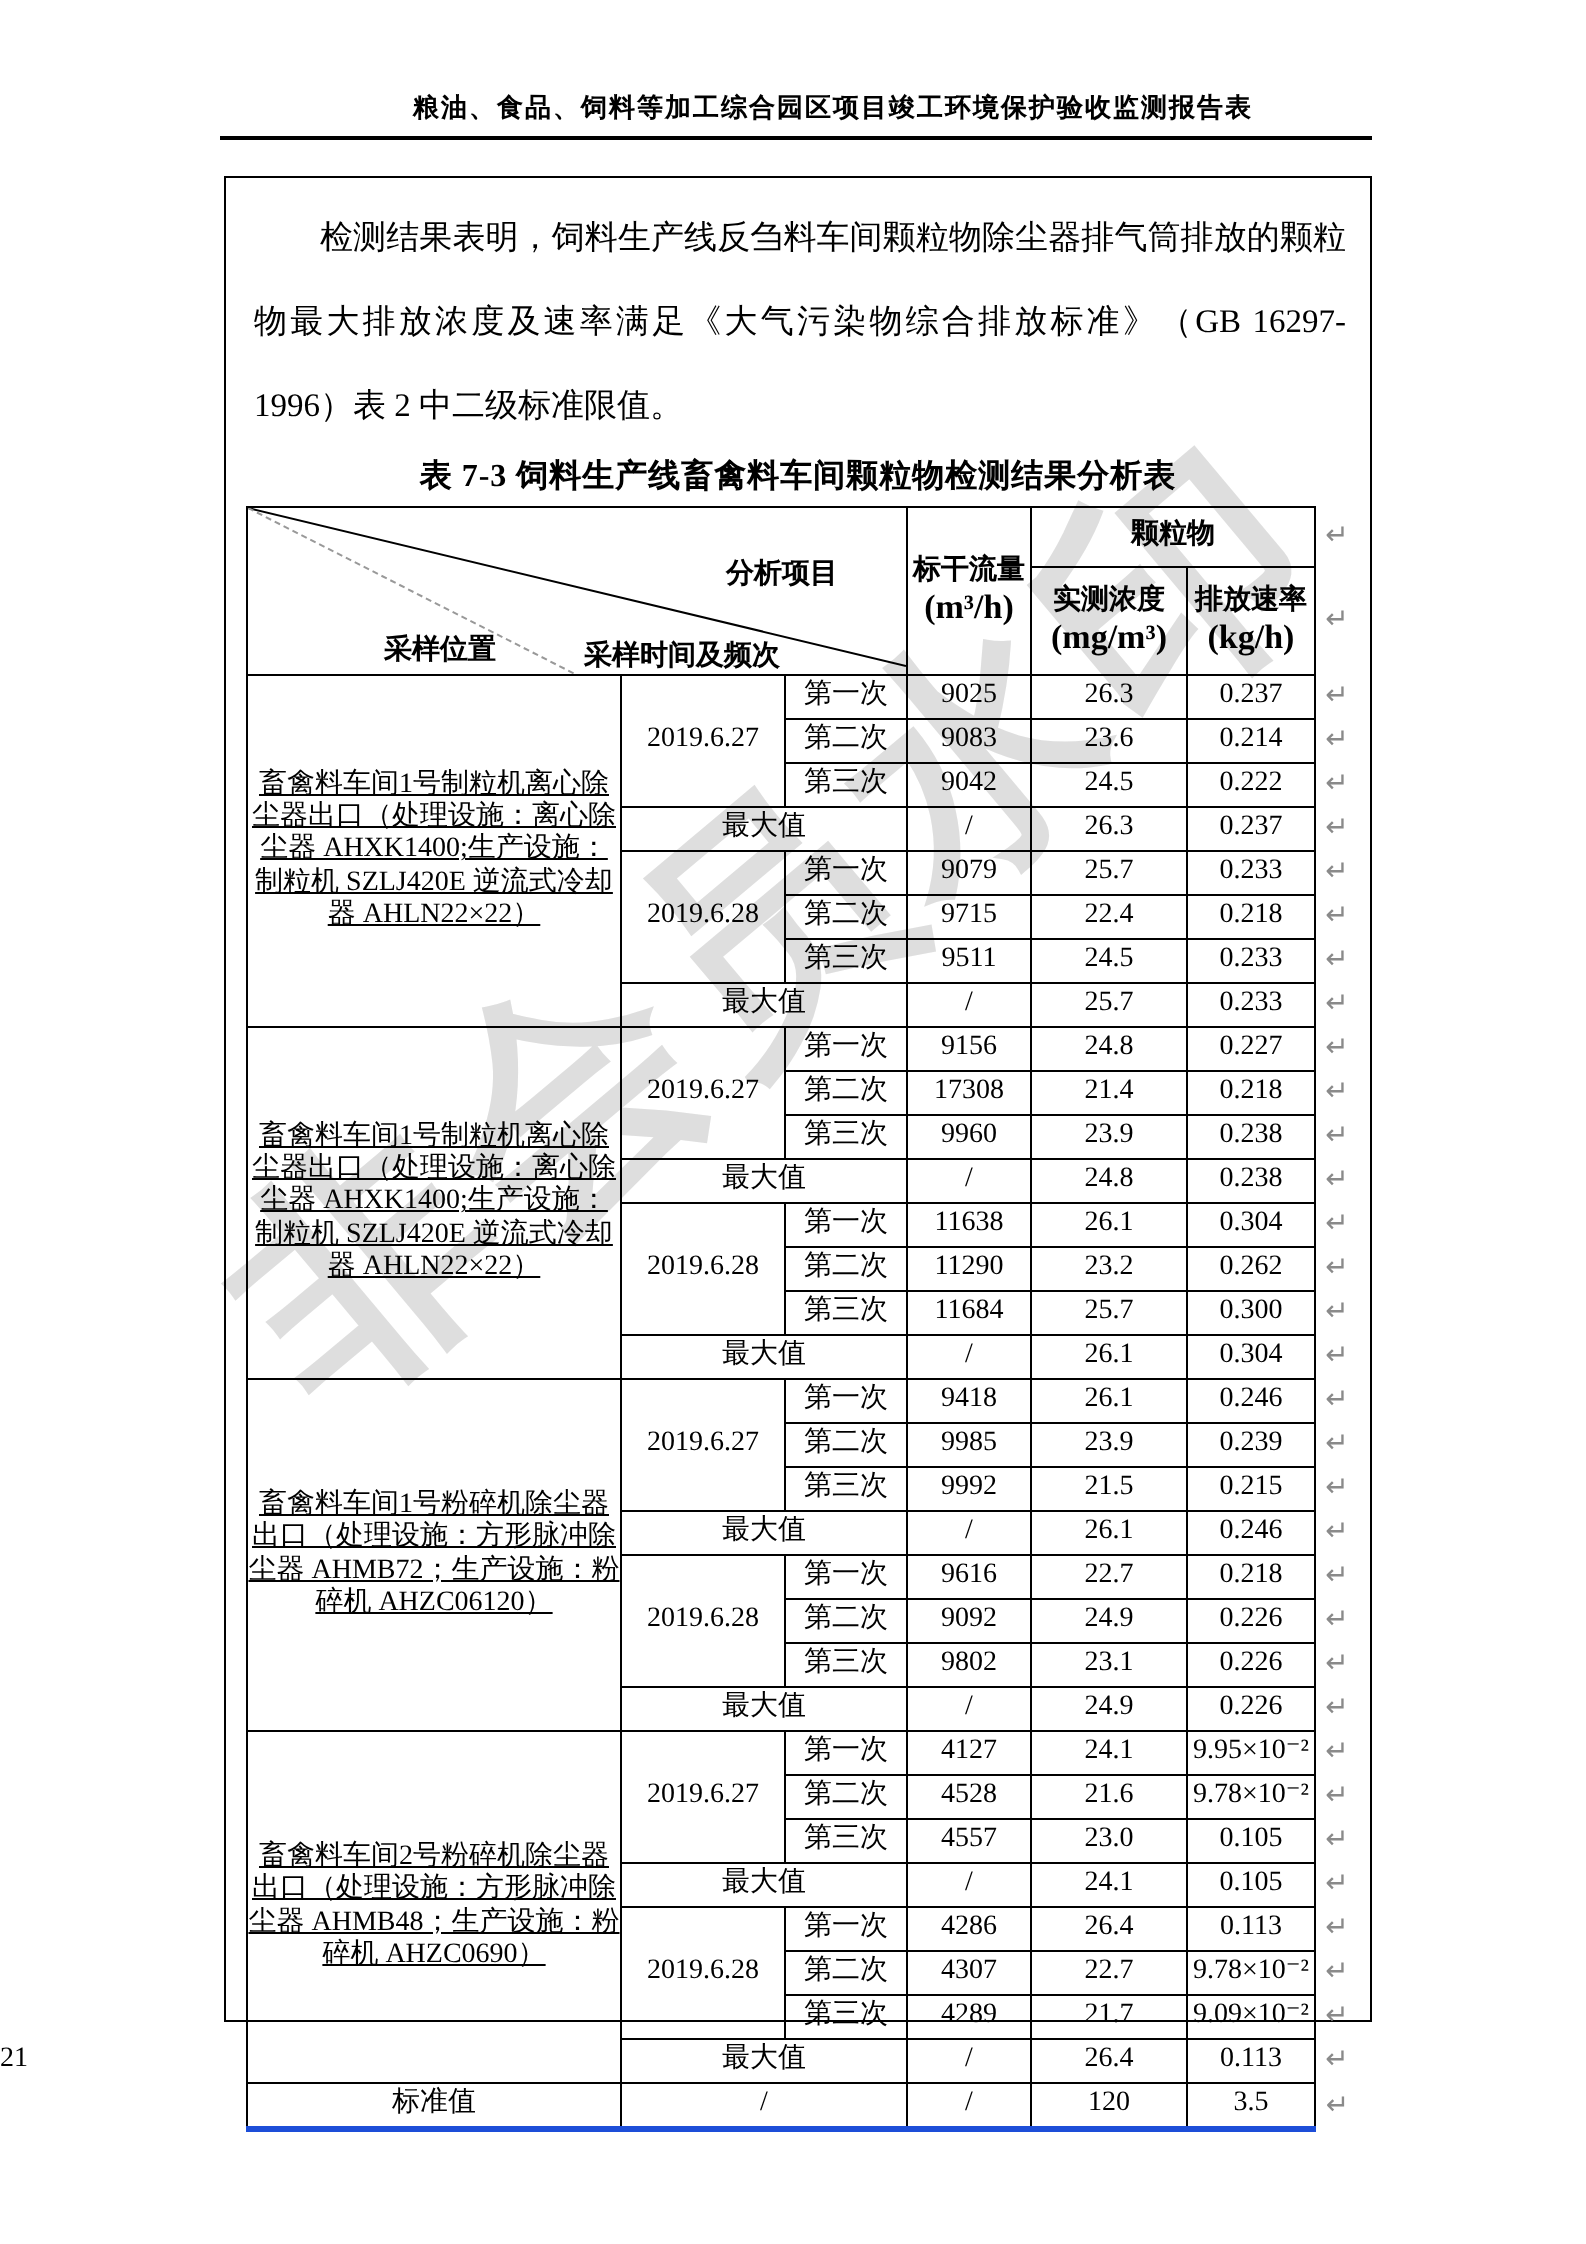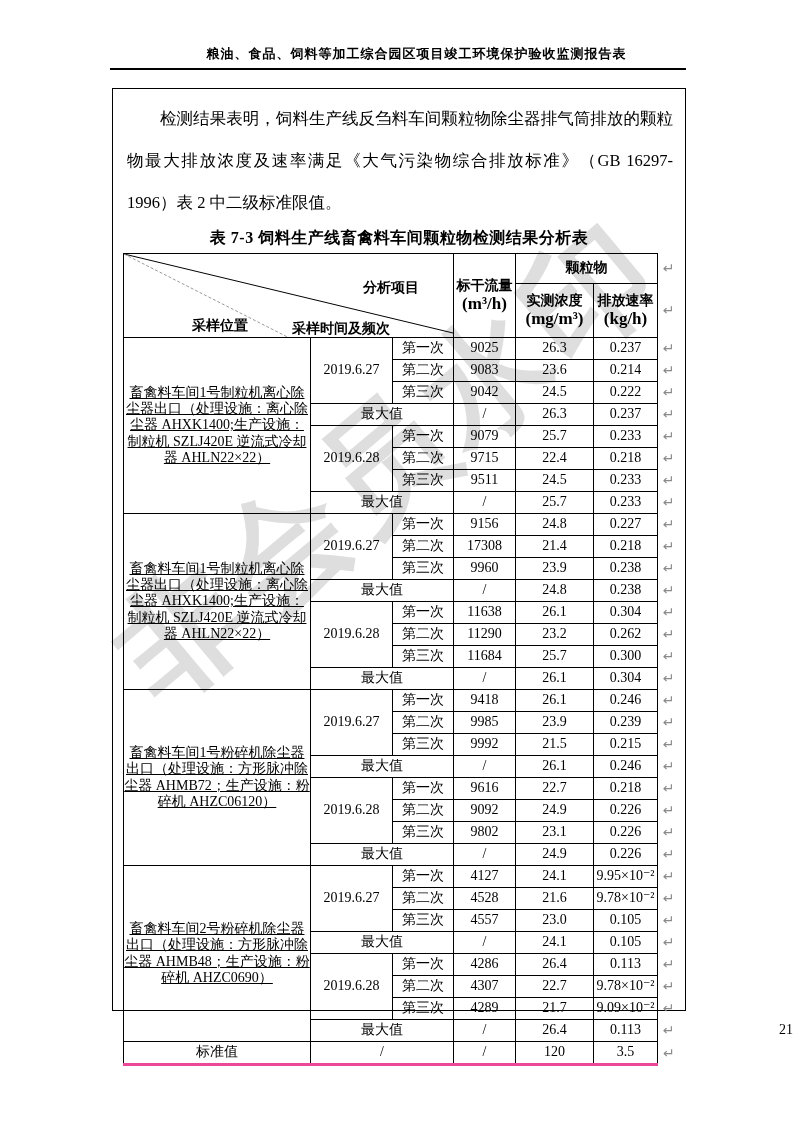--- a/index.html
+++ b/index.html
@@ -50,25 +50,25 @@
   .lbl-top{right:34px;top:26px;}
   .lbl-bl{left:68px;bottom:3px;}
   .lbl-bm{left:168px;bottom:0;font-size:13.5px;}
   .loc{font-size:14px;line-height:26px;padding:0 2px;text-decoration:underline;}
   .date{font-size:14px;}
   .pm{
     border:none !important;color:#8a8a8a;font-size:10px;
     text-align:left;padding-left:4px;
     font-family:"DejaVu Sans","Liberation Sans",sans-serif;
   }
-  tr.std td{border-bottom:3px solid #ec4899;}
+  tr.std td{border-bottom:3px solid #1d4ed8;}
   tr.std td.pm{border-bottom:none !important;}
   .page-number{
     position:absolute;left:0;top:1022px;width:100%;
-    text-align:right;font-size:14px;z-index:1;
+    text-align:left;font-size:14px;z-index:1;
   }
 </style>
 </head>
 <body>
 
 <div class="watermark">非会员水印</div>
 
 <div class="doc-header">粮油、食品、饲料等加工综合园区项目竣工环境保护验收监测报告表</div>
 <div class="header-rule"></div>
 

